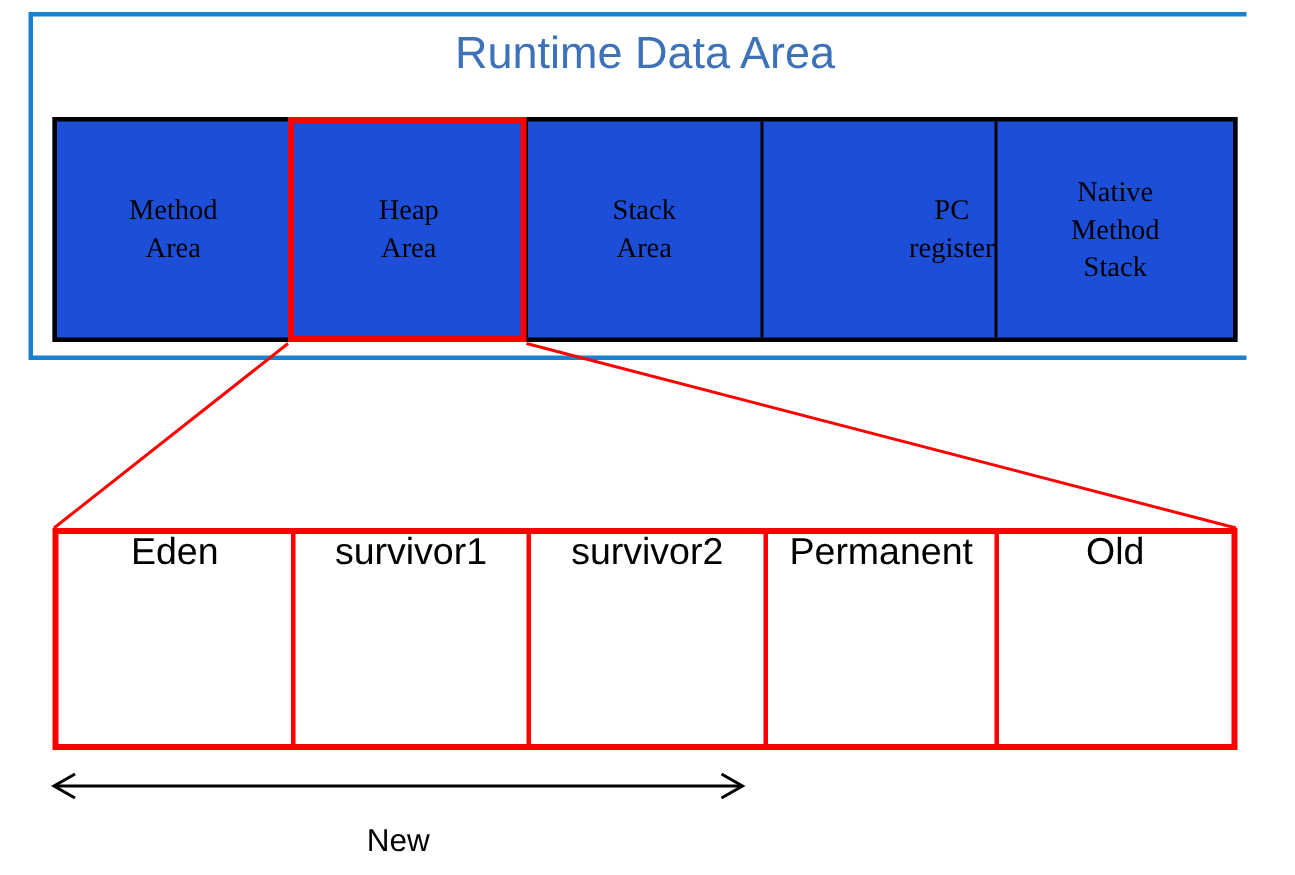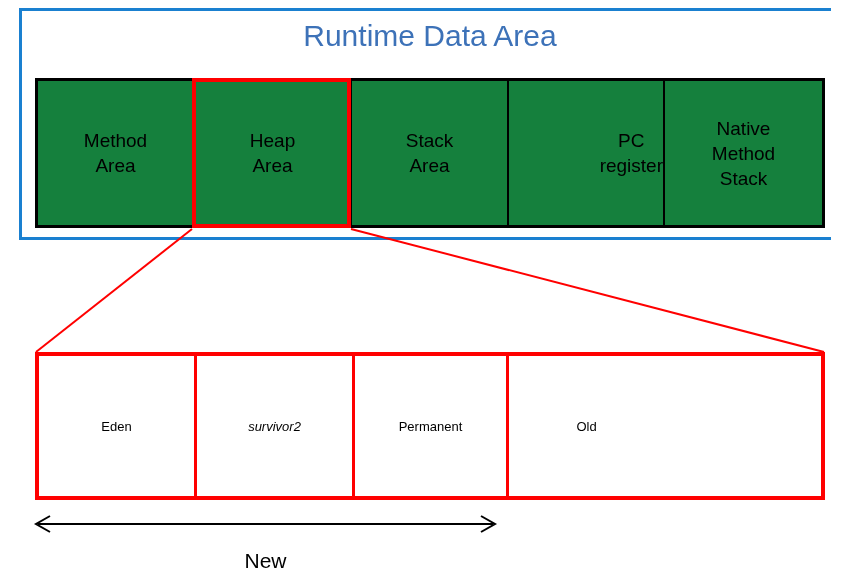--- a/index.html
+++ b/index.html
@@ -55,21 +55,22 @@
   
   .top-row {
     position: absolute;
     left: 35px;
     top: 78px;
     width: 790px;
     height: 150px;
     display: flex;
     box-sizing: border-box;
     border: 3px solid #000000;
-    background: #15803d;
+    background: #1d4ed8;
+    font-family: Liberation Serif, serif;
   }
   .top-cell {
     position: relative;
     box-sizing: border-box;
     display: flex;
     align-items: center;
     justify-content: center;
     text-align: center;
     font-size: 19px;
     line-height: 25px;
@@ -102,24 +103,24 @@
     display: flex;
     box-sizing: border-box;
     border: 4px solid #ff0000;
     background: #ffffff;
     z-index: 3;
   }
   .bottom-cell {
     position: relative;
     box-sizing: border-box;
     display: flex;
-    align-items: center;
+    align-items: flex-start;
     justify-content: center;
     text-align: center;
-    font-size: 13px;
+    font-size: 25px;
     line-height: 25px;
     border-right: 3px solid #ff0000;
     background: transparent;
   }
   .bottom-cell:last-child { border-right: none; }
 
   
   .span-measure-label {
     position: absolute;
     left: 36px;
@@ -168,21 +169,24 @@
 
   <svg id="connector-layer" viewBox="0 0 863 583" width="863" height="583" xmlns="http://www.w3.org/2000/svg">
     <line x1="192" y1="229" x2="36" y2="352" stroke="#ff0000" stroke-width="2"></line>
     <line x1="351" y1="229" x2="824" y2="352" stroke="#ff0000" stroke-width="2"></line>
   </svg>
 
   <div class="bottom-row">
     <div class="bottom-cell" style="width:158px;">
       <span>Eden</span>
     </div>
-    <div class="bottom-cell" style="width:158px;font-style:italic;">
+    <div class="bottom-cell" style="width:157px;">
+      <span>survivor1</span>
+    </div>
+    <div class="bottom-cell" style="width:158px;">
       <span>survivor2</span>
     </div>
     <div class="bottom-cell" style="width:154px;">
       <span>Permanent</span>
     </div>
     <div class="bottom-cell" style="width:155px;">
       <span>Old</span>
     </div>
   </div>
 

